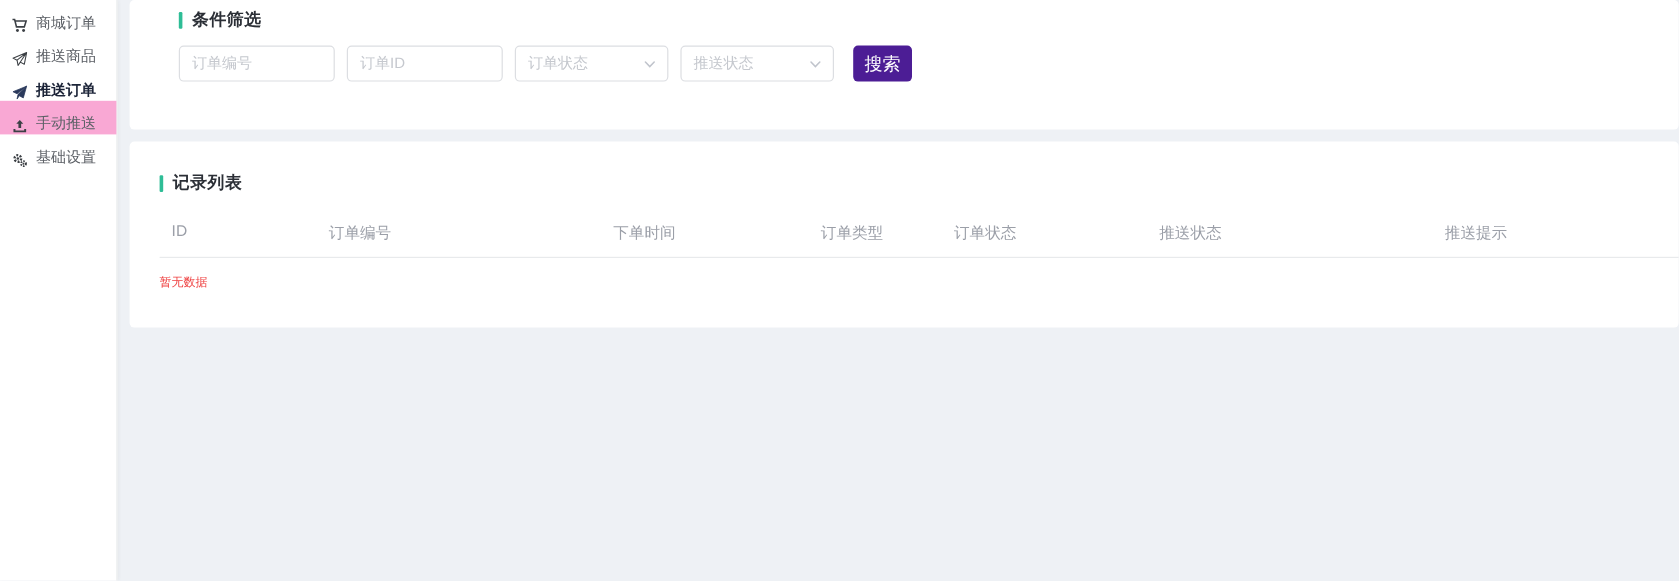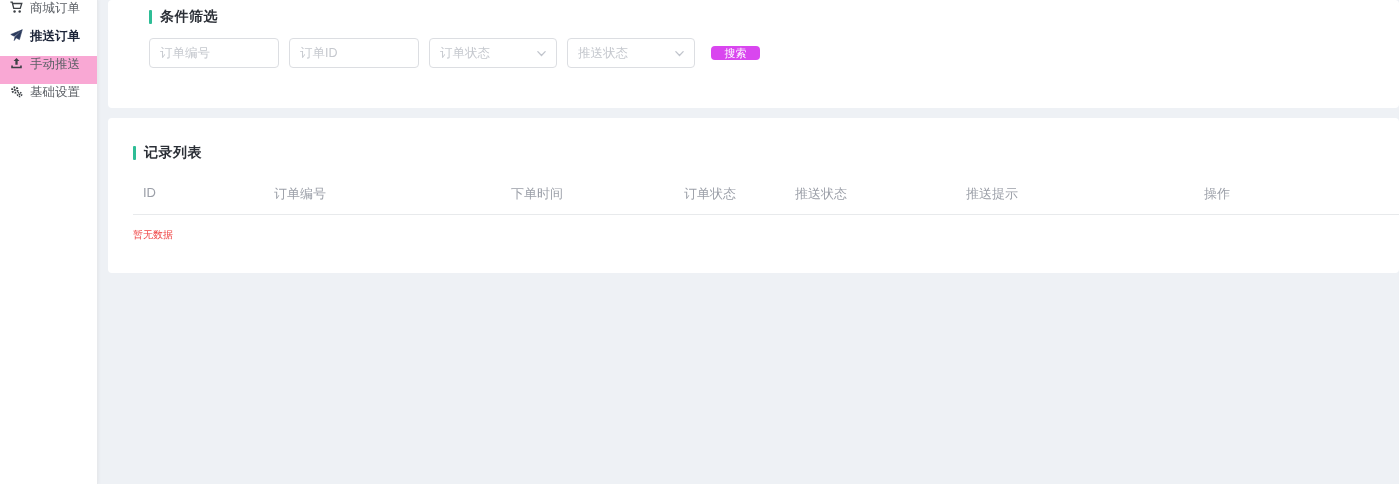--- a/index.html
+++ b/index.html
@@ -13,21 +13,21 @@
   
   .sidebar {
     position:absolute; left:0; top:0; width:98px; height:484px;
     background:#ffffff;
     border-right:1px solid #e7e9ec;
     box-shadow:1px 0 3px rgba(0,0,0,.04);
     padding-top:0;
     z-index:2;
   }
   .nav-item {
-    height:28px; display:flex; align-items:flex-start; gap:7px;
+    height:28px; display:flex; align-items:flex-end; gap:7px;
     padding-left:9px; font-size:12.5px; color:#5c6066; cursor:pointer;
     white-space:nowrap;
   }
   .nav-item.active { color:#1c2438; font-weight:bold; }
   .nav-item.hovered { background:#f9a8d4; }
   .nav-icon { width:14px; height:14px; display:inline-flex; align-items:center; justify-content:center; flex:none; }
   .nav-icon svg { width:13px; height:13px; }
 
   
   .main { position:absolute; left:108px; top:0; right:0; bottom:0; }
@@ -48,22 +48,22 @@
   }
   .txt-input::placeholder { color:#c5c8ce; }
   .select-box {
     width:128px; height:30px; border:1px solid #dcdee2; border-radius:4px;
     display:flex; align-items:center; justify-content:space-between;
     padding:0 9px 0 10px; cursor:pointer; background:#fff;
   }
   .select-ph { font-size:12.5px; color:#c5c8ce; }
   .chevron svg { width:11px; height:11px; display:block; }
   .search-btn {
-    width:49px; height:14px; margin-left:6px; border:none; border-radius:4px;
-    background:#d946ef; color:#ffffff; font-size:11px; cursor:pointer;
+    width:49px; height:30px; margin-left:6px; border:none; border-radius:4px;
+    background:#4c1d95; color:#ffffff; font-size:15px; cursor:pointer;
     font-family:inherit;
   }
 
   .table-header {
     margin-top:14px;
     display:grid;
     grid-template-columns:108px 214px 150px 88px 148px 215px 227px 1fr;
     border-bottom:1px solid #e8eaec;
     gap:23px;
   }
@@ -79,20 +79,28 @@
     <span class="nav-icon">
       <svg viewBox="0 0 16 16">
           <path d="M0.5 1.5h2.2l1.9 7.6h8l1.9-6H3.4" fill="none" stroke="#3c4045" stroke-width="1.6"></path>
           <circle cx="5.6" cy="12.9" r="1.5" fill="#3c4045"></circle>
           <circle cx="11.9" cy="12.9" r="1.5" fill="#3c4045"></circle>
         </svg>
     </span>
     <span>商城订单</span>
   </div>
 
+  <div class="nav-item">
+    <span class="nav-icon">
+      <svg viewBox="0 0 16 16">
+          <path d="M15 1 1 6.7l4.2 2.1 1 5.4 2.3-3.4 4.1 2.2z M5.2 8.8 15 1 6.2 14.2" fill="none" stroke="#3c4045" stroke-width="1.1" stroke-linejoin="round"></path>
+        </svg>
+    </span>
+    <span>推送商品</span>
+  </div>
 
   <div class="nav-item active">
     <span class="nav-icon">
       <svg viewBox="0 0 16 16">
           <path d="M15 1 1 6.7l4.2 2.1L15 1 6.2 9.4l-1 4.8 2.3-3.4 4.1 2.2z" fill="#2b3a5c" stroke="#2b3a5c" stroke-width="0.8" stroke-linejoin="round"></path>
         </svg>
     </span>
     <span>推送订单</span>
   </div>
 
@@ -152,20 +160,21 @@
 
   <div class="card card-records">
     <div class="section-title">
       <span class="title-bar"></span>
       <span class="title-text">记录列表</span>
     </div>
     <div class="table-header">
       <span class="th">ID</span>
       <span class="th">订单编号</span>
       <span class="th">下单时间</span>
+      <span class="th">订单类型</span>
       <span class="th">订单状态</span>
       <span class="th">推送状态</span>
       <span class="th">推送提示</span>
       <span class="th">操作</span>
     </div>
     <div class="empty-row">暂无数据</div>
   </div>
 
 </div>
 

